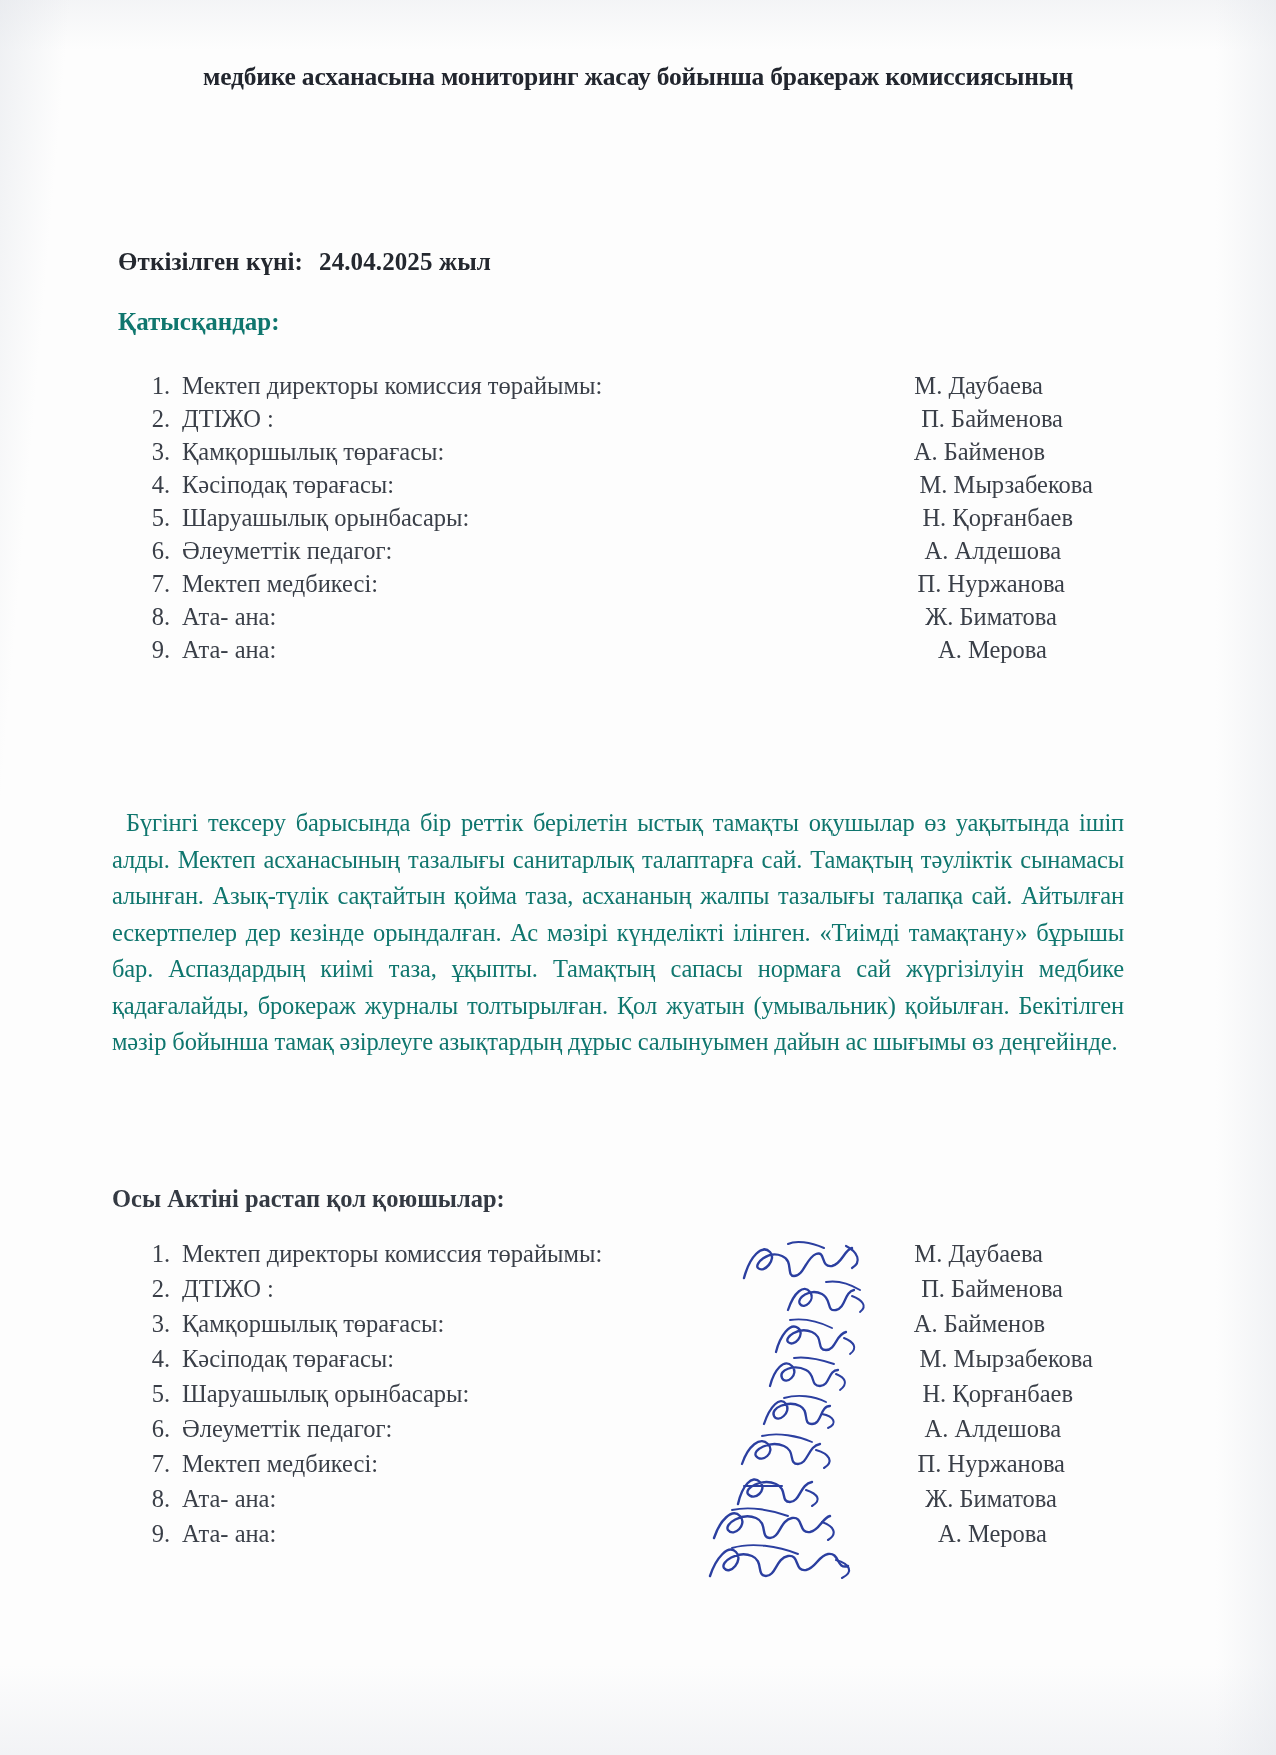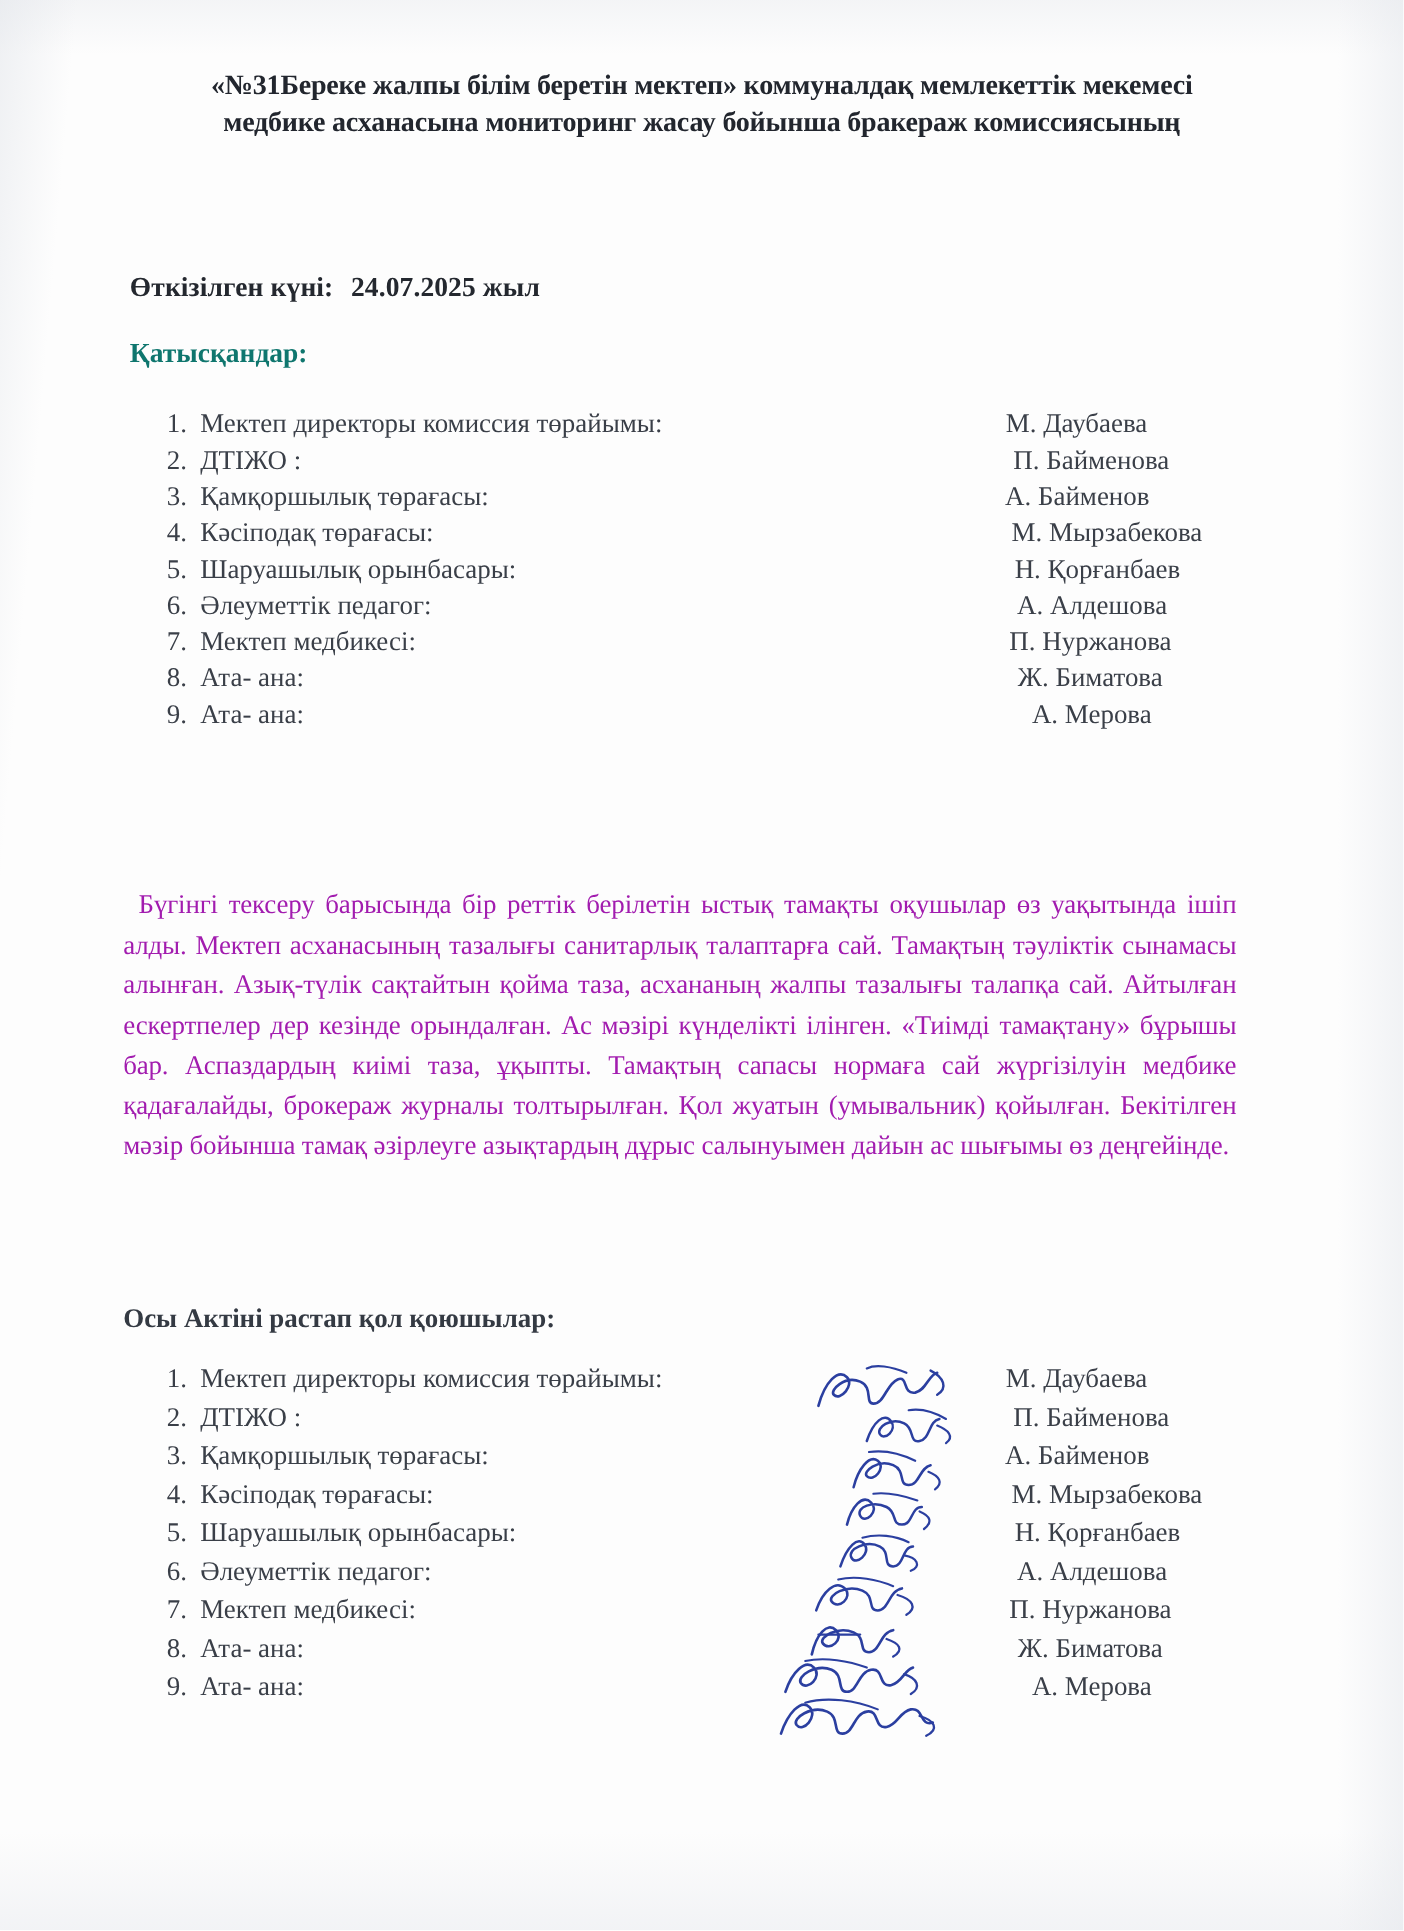--- a/index.html
+++ b/index.html
@@ -112,21 +112,21 @@
 
   .body-text {
     position: absolute;
     top: 805px;
     left: 112px;
     width: 1012px;
     font-size: 24.5px;
     line-height: 36.5px;
     text-align: justify;
     text-indent: 14px;
-    color: #a21caf;
+    color: #0f766e;
     letter-spacing: -0.15px;
   }
 
   .signers-heading {
     position: absolute;
     top: 1185px;
     left: 112px;
     font-size: 24.5px;
     color: #343a43;
     font-weight: bold;
@@ -148,26 +148,25 @@
     stroke-linejoin: round;
   }
 </style>
 </head>
 <body>
 
 <div class="page">
   <div class="paper-tone"></div>
 
   <div class="title-block">
-    <span class="tline">«№31Береке жалпы білім беретін мектеп» коммуналдақ мемлекеттік мекемесі</span>
     <span class="tline">медбике асханасына мониторинг жасау бойынша бракераж комиссиясының</span>
   </div>
 
   <div class="date-line">
-    <span>Өткізілген күні:</span><span class="date-value">24.07.2025 жыл</span>
+    <span>Өткізілген күні:</span><span class="date-value">24.04.2025 жыл</span>
   </div>
 
   <div class="attendees-heading">Қатысқандар:</div>
 
   <div class="list-block top">
     <div class="row">
       <span class="num">1.</span>
       <span class="role">Мектеп директоры комиссия төрайымы:</span>
       <span class="person w0">М. Даубаева</span>
     </div>

